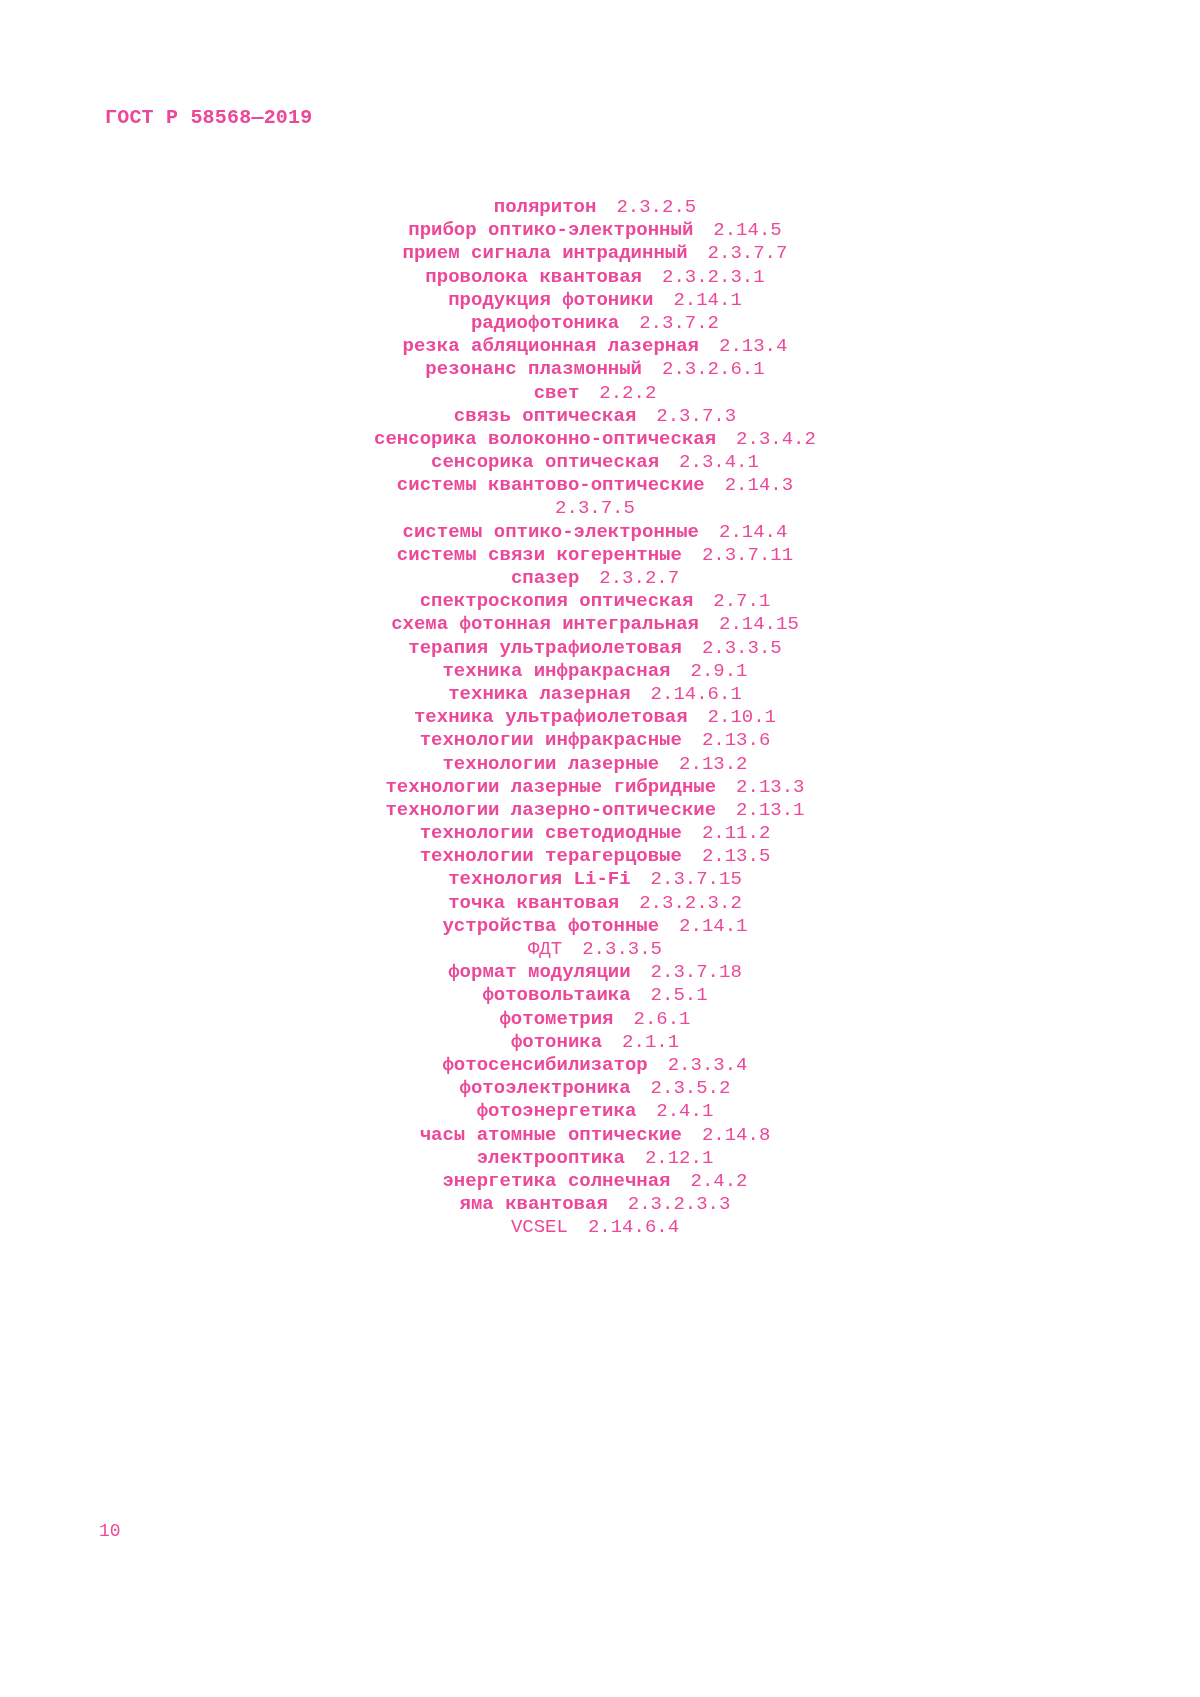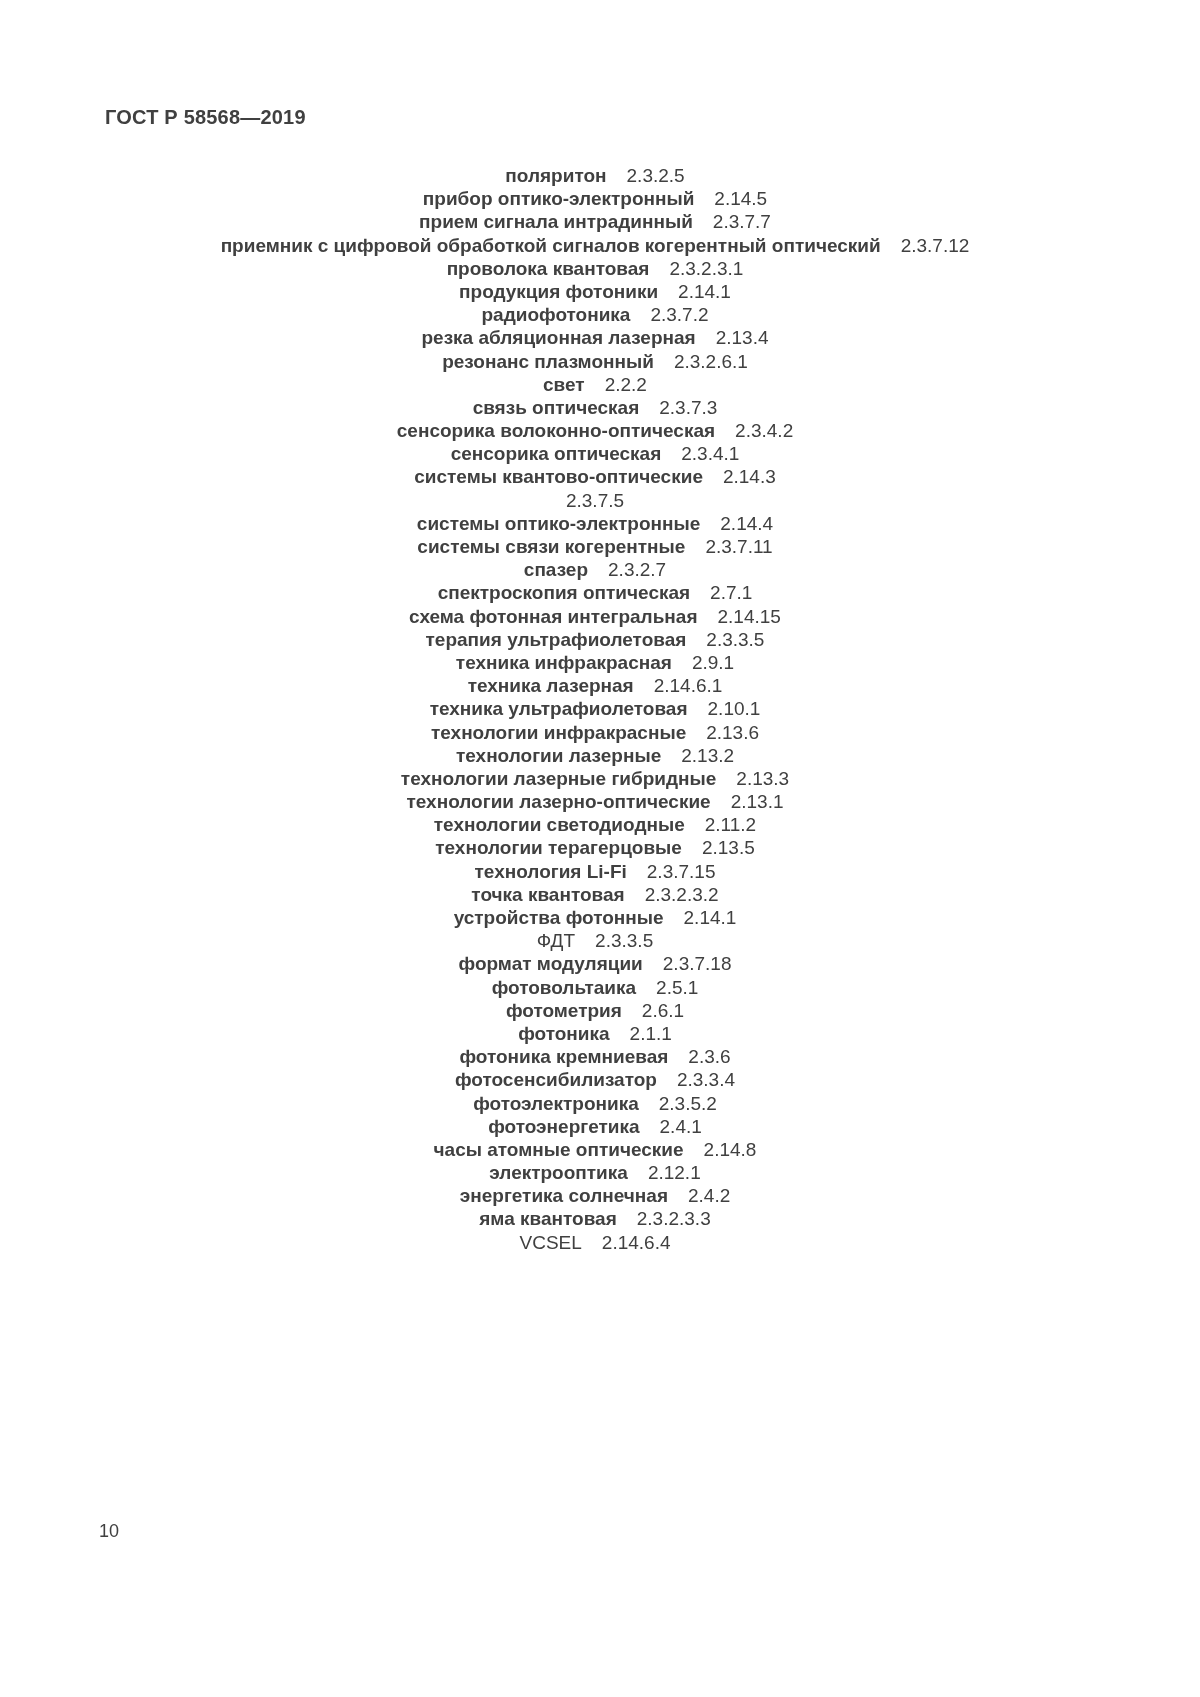--- a/index.html
+++ b/index.html
@@ -5,22 +5,22 @@
   html, body {
     margin: 0;
     padding: 0;
     background: #ffffff;
   }
   .page {
     position: relative;
     width: 1176px;
     height: 1697px;
     background: #ffffff;
-    font-family: Liberation Sans, sans-serif;
-    color: #404040;
+    font-family: Liberation Mono, monospace;
+    color: #ec4899;
     overflow: hidden;
   }
   .doc-header {
     position: absolute;
     left: 105px;
     top: 106px;
     font-size: 20px;
     font-weight: bold;
     letter-spacing: 0.2px;
     white-space: nowrap;
@@ -43,20 +43,21 @@
     font-weight: bold;
     white-space: nowrap;
     padding-right: 20px;
   }
   .index-row .term.regular {
     font-weight: normal;
   }
   .index-row .ref {
     font-weight: normal;
     white-space: nowrap;
+    margin-top: 32px;
   }
   .page-number {
     position: absolute;
     left: 99px;
     top: 1521px;
     font-size: 18px;
     font-weight: normal;
   }
 </style>
 </head>
@@ -73,24 +74,20 @@
       </div>
       <div class="index-row">
         <span class="term">прибор оптико-электронный</span>
         <span class="ref">2.14.5</span>
       </div>
       <div class="index-row">
         <span class="term">прием сигнала интрадинный</span>
         <span class="ref">2.3.7.7</span>
       </div>
       <div class="index-row">
-        <span class="term">приемник с цифровой обработкой сигналов когерентный оптический</span>
-        <span class="ref">2.3.7.12</span>
-      </div>
-      <div class="index-row">
         <span class="term">проволока квантовая</span>
         <span class="ref">2.3.2.3.1</span>
       </div>
       <div class="index-row">
         <span class="term">продукция фотоники</span>
         <span class="ref">2.14.1</span>
       </div>
       <div class="index-row">
         <span class="term">радиофотоника</span>
         <span class="ref">2.3.7.2</span>
@@ -212,24 +209,20 @@
       </div>
       <div class="index-row">
         <span class="term">фотометрия</span>
         <span class="ref">2.6.1</span>
       </div>
       <div class="index-row">
         <span class="term">фотоника</span>
         <span class="ref">2.1.1</span>
       </div>
       <div class="index-row">
-        <span class="term">фотоника кремниевая</span>
-        <span class="ref">2.3.6</span>
-      </div>
-      <div class="index-row">
         <span class="term">фотосенсибилизатор</span>
         <span class="ref">2.3.3.4</span>
       </div>
       <div class="index-row">
         <span class="term">фотоэлектроника</span>
         <span class="ref">2.3.5.2</span>
       </div>
       <div class="index-row">
         <span class="term">фотоэнергетика</span>
         <span class="ref">2.4.1</span>

